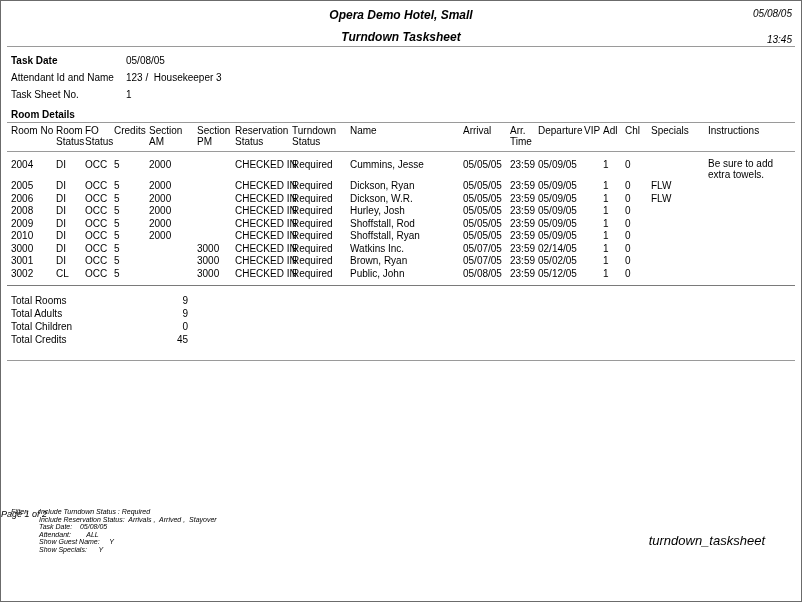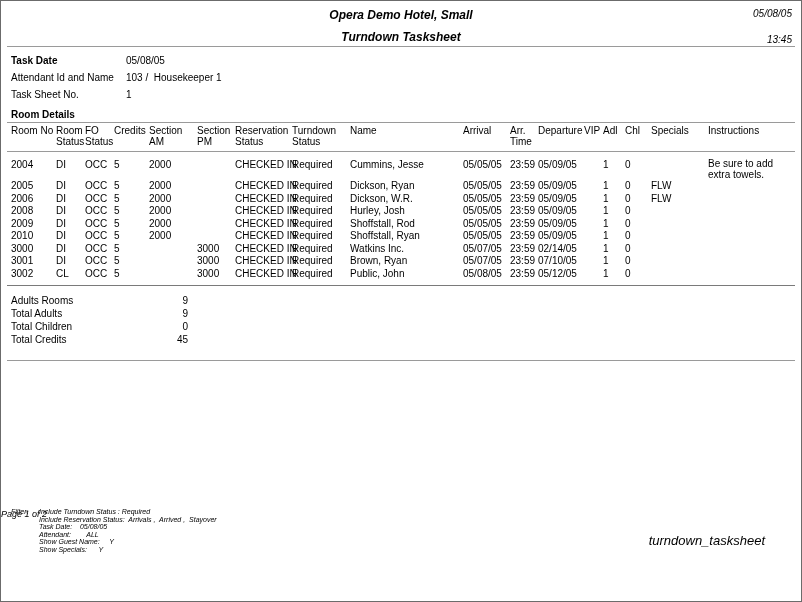--- a/index.html
+++ b/index.html
@@ -68,21 +68,21 @@
 
   <div class="rule"></div>
 
   <div class="info">
     <div class="info-row">
       <div class="info-label bold">Task Date</div>
       <div class="info-value pre">05/08/05</div>
     </div>
     <div class="info-row">
       <div class="info-label">Attendant Id and Name</div>
-      <div class="info-value pre">103 /  Housekeeper 1</div>
+      <div class="info-value pre">123 /  Housekeeper 3</div>
     </div>
     <div class="info-row">
       <div class="info-label">Task Sheet No.</div>
       <div class="info-value pre">1</div>
     </div>
   </div>
 
   <div class="section-title">Room Details</div>
 
   <div class="rule"></div>
@@ -252,21 +252,21 @@
         <div class="cell col-room_status">DI</div>
         <div class="cell col-fo_status">OCC</div>
         <div class="cell col-credits">5</div>
         <div class="cell col-section_am"></div>
         <div class="cell col-section_pm">3000</div>
         <div class="cell col-res_status">CHECKED IN</div>
         <div class="cell col-turndown_status">Required</div>
         <div class="cell col-name">Brown, Ryan</div>
         <div class="cell col-arrival">05/07/05</div>
         <div class="cell col-arr_time">23:59</div>
-        <div class="cell col-departure">07/10/05</div>
+        <div class="cell col-departure">05/02/05</div>
         <div class="cell col-vip"></div>
         <div class="cell col-adl">1</div>
         <div class="cell col-chl">0</div>
         <div class="cell col-specials"></div>
         <div class="cell col-instructions"></div>
       </div>
       <div class="trow">
         <div class="cell col-room_no">3002</div>
         <div class="cell col-room_status">CL</div>
         <div class="cell col-fo_status">OCC</div>
@@ -284,21 +284,21 @@
         <div class="cell col-chl">0</div>
         <div class="cell col-specials"></div>
         <div class="cell col-instructions"></div>
       </div>
     </div>
 
   <div class="rule dark after-table"></div>
 
   <div class="totals">
     <div class="tot-row first">
-      <div class="tot-label">Adults Rooms</div>
+      <div class="tot-label">Total Rooms</div>
       <div class="tot-value">9</div>
     </div>
     <div class="tot-row">
       <div class="tot-label">Total Adults</div>
       <div class="tot-value">9</div>
     </div>
     <div class="tot-row">
       <div class="tot-label">Total Children</div>
       <div class="tot-value">0</div>
     </div>

